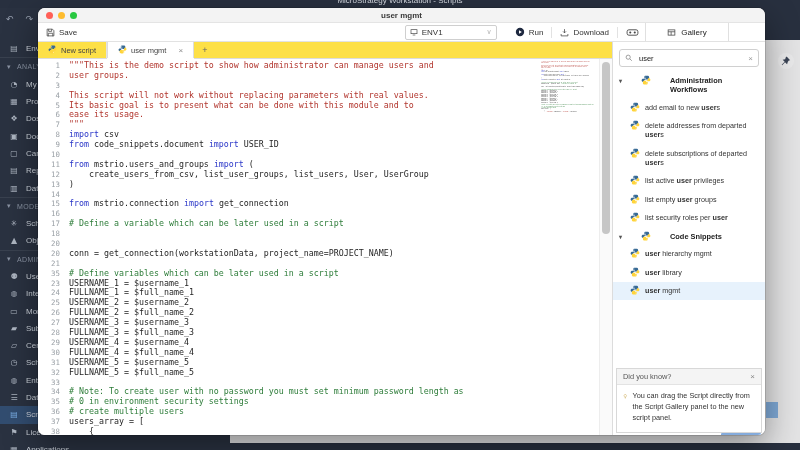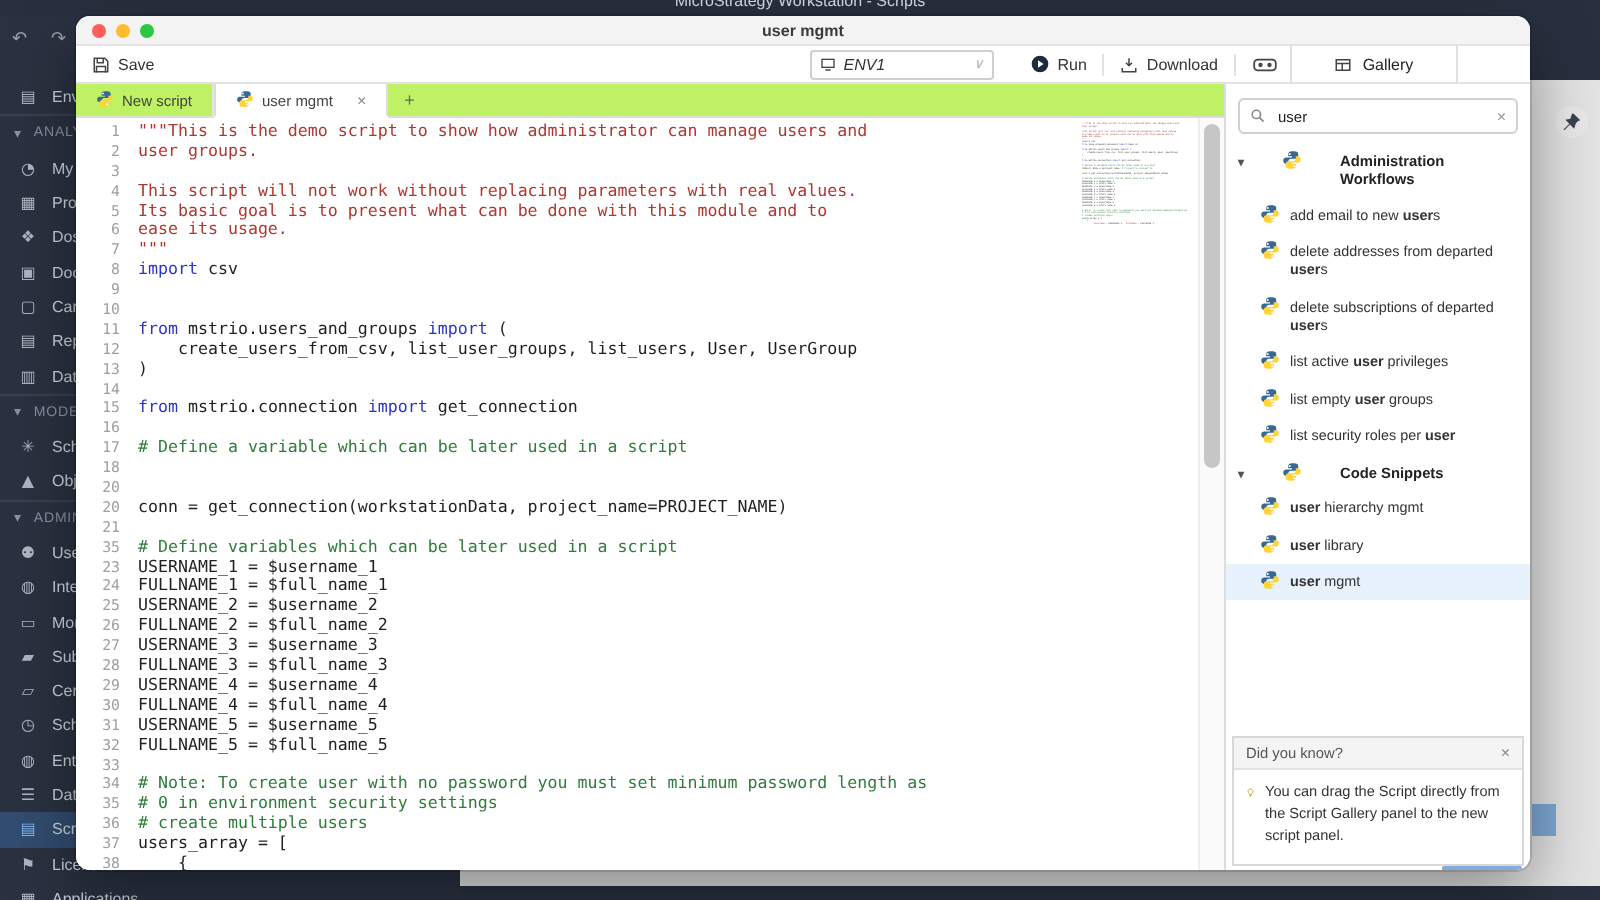--- a/index.html
+++ b/index.html
@@ -35,29 +35,29 @@
   .light{width:7px;height:7px;border-radius:50%;}
   .light.close{background:#ff5f57;} .light.min{background:#febc2e;} .light.zoom{background:#28c840;}
   .win-title{position:absolute;left:0;right:0;text-align:center;font-size:8px;font-weight:bold;color:#3a3a3a;}
 
   .toolbar{height:18px;background:#fff;border-bottom:1px solid #e2e2e2;display:flex;align-items:center;
            padding:0 0 0 8px;font-size:8px;color:#333;}
   .tbtn{display:flex;align-items:center;gap:4px;cursor:default;}
   .tb-sep{width:1px;height:11px;background:#e2e2e2;margin:0 8px;}
   .spacer{flex:1;}
   .env-select{display:flex;align-items:center;gap:4px;width:82px;height:13px;border:1px solid #cfcfcf;
-              border-radius:2px;padding:0 4px;margin-right:18px;background:#fff;font-style:italic;}
+              border-radius:2px;padding:0 4px;margin-right:18px;background:#fff;}
   .env-select .chev{margin-left:auto;color:#b5b5b5;font-size:7px;}
   .gallery-tab{display:flex;align-items:center;justify-content:center;gap:5px;width:82px;height:18px;
                background:#fff;border-left:1px solid #e0e0e0;border-right:1px solid #e0e0e0;
                margin-left:6px;margin-right:36px;font-size:8px;color:#222;}
 
   .content{display:flex;height:394px;}
   .editor-col{width:574px;display:flex;flex-direction:column;}
-  .tabrow{height:16px;background:#bef264;border-bottom:1px solid #dcdcdc;display:flex;align-items:stretch;
+  .tabrow{height:16px;background:#fde047;border-bottom:1px solid #dcdcdc;display:flex;align-items:stretch;
           font-size:7.5px;color:#444;}
   .tab{display:flex;align-items:center;gap:4px;padding:0 10px;border-right:1px solid #e3e3e3;}
   .tab.active{background:#fff;border-left:1px solid #dcdcdc;border-right:1px solid #dcdcdc;
               box-shadow:0 1px 0 #fff;}
   .tab .closex{margin-left:8px;color:#8b8b8b;font-size:8px;}
   .newtab{display:flex;align-items:center;padding:0 8px;color:#666;font-size:9px;}
 
   .editor{position:relative;flex:1;background:#fff;overflow:hidden;}
   .code-area{position:absolute;left:0;top:2px;right:12px;bottom:0;}
   .code-line{display:flex;height:9.9px;line-height:9.9px;white-space:pre;
@@ -304,21 +304,21 @@
         <div class="editor">
           <div class="code-area" id="code-area">
               <div class="code-line"><span class="ln">1</span><span class="code-text"><span class="tok-str">"""This is the demo script to show how administrator can manage users and</span></span></div>
               <div class="code-line"><span class="ln">2</span><span class="code-text"><span class="tok-str">user groups.</span></span></div>
               <div class="code-line"><span class="ln">3</span><span class="code-text"><span class="tok-str"></span></span></div>
               <div class="code-line"><span class="ln">4</span><span class="code-text"><span class="tok-str">This script will not work without replacing parameters with real values.</span></span></div>
               <div class="code-line"><span class="ln">5</span><span class="code-text"><span class="tok-str">Its basic goal is to present what can be done with this module and to</span></span></div>
               <div class="code-line"><span class="ln">6</span><span class="code-text"><span class="tok-str">ease its usage.</span></span></div>
               <div class="code-line"><span class="ln">7</span><span class="code-text"><span class="tok-str">"""</span></span></div>
               <div class="code-line"><span class="ln">8</span><span class="code-text"><span class="tok-kw">import</span> csv</span></div>
-              <div class="code-line"><span class="ln">9</span></div>
+              <div class="code-line"><span class="ln">9</span><span class="code-text"><span class="tok-kw">from</span> code_snippets.document <span class="tok-kw">import</span> USER_ID</span></div>
               <div class="code-line"><span class="ln">10</span><span class="code-text"></span></div>
               <div class="code-line"><span class="ln">11</span><span class="code-text"><span class="tok-kw">from</span> mstrio.users_and_groups <span class="tok-kw">import</span> (</span></div>
               <div class="code-line"><span class="ln">12</span><span class="code-text">    create_users_from_csv, list_user_groups, list_users, User, UserGroup</span></div>
               <div class="code-line"><span class="ln">13</span><span class="code-text">)</span></div>
               <div class="code-line"><span class="ln">14</span><span class="code-text"></span></div>
               <div class="code-line"><span class="ln">15</span><span class="code-text"><span class="tok-kw">from</span> mstrio.connection <span class="tok-kw">import</span> get_connection</span></div>
               <div class="code-line"><span class="ln">16</span><span class="code-text"></span></div>
               <div class="code-line"><span class="ln">17</span><span class="code-text"><span class="tok-com"># Define a variable which can be later used in a script</span></span></div>
               <div class="code-line"><span class="ln">18</span></div>
               <div class="code-line"><span class="ln">20</span><span class="code-text"></span></div>

